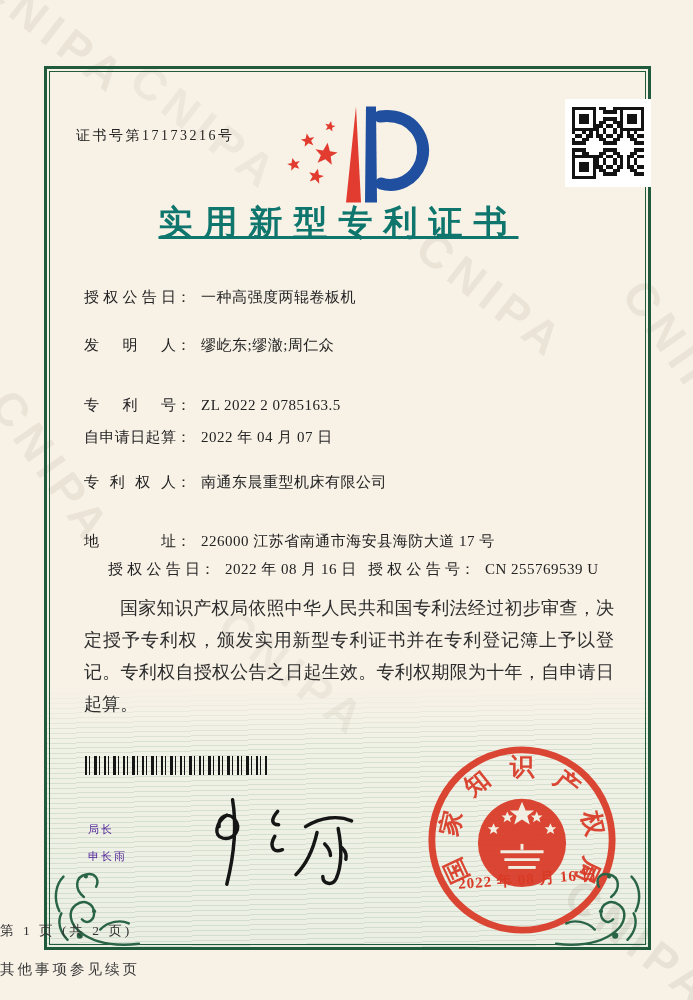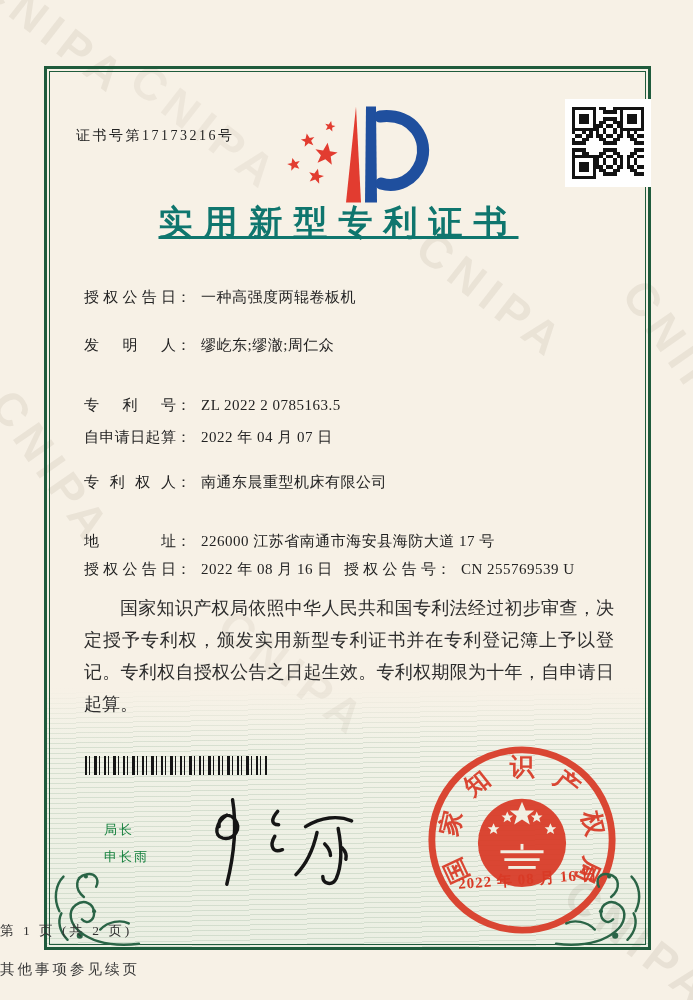--- a/index.html
+++ b/index.html
@@ -47,38 +47,38 @@
   .qr-box{position:absolute;left:565px;top:99px;width:86px;height:88px;background:#fff;}
   .qr-grid{position:absolute;left:7px;top:8px;width:72px;height:72px;display:grid;
            grid-template-columns:repeat(21,1fr);grid-template-rows:repeat(21,1fr);}
   .qb{background:#131313;} .qw{background:#fff;}
 
   .title{position:absolute;left:0;right:16px;top:200px;text-align:center;font-size:34px;font-weight:700;
          letter-spacing:11px;color:#0f766e;text-decoration:underline;}
 
   .fields{position:absolute;left:84px;top:288px;width:540px;font-size:15px;color:var(--text-dark);}
   .frow{position:absolute;left:0;white-space:nowrap;}
-  .r1{top:0;} .r2{top:48px;} .r3{top:108px;} .r4{top:140px;} .r5{top:185px;} .r6{top:244px;} .r7{top:272px;}
+  .r1{top:0;} .r2{top:48px;} .r3{top:108px;} .r4{top:140px;} .r5{top:185px;} .r6{top:244px;} .r7{top:272px;margin-left:24px;}
   .flabel{display:inline-block;width:92px;text-align:justify;text-align-last:justify;vertical-align:bottom;}
   .fvalue{margin-left:10px;letter-spacing:.5px;}
   .pair2{position:absolute;left:260px;top:0;white-space:nowrap;}
 
   .paras{position:absolute;left:84px;top:592px;width:530px;font-size:18px;line-height:1.78;
          color:#2d2d2d;text-align:justify;z-index:3;}
   .paras p{margin:0;text-indent:2em;}
 
   .barcode{position:absolute;left:85px;top:756px;width:182px;height:19px;
     background:repeating-linear-gradient(90deg,
       #151515 0 2px, transparent 2px 4px,
       #151515 4px 5px, transparent 5px 9px,
       #151515 9px 12px, transparent 12px 14px,
       #151515 14px 15px, transparent 15px 19px);}
 
-  .director{position:absolute;left:104px;top:816px;font-family:"Liberation Sans","DejaVu Sans",sans-serif;
-            font-size:13px;color:#15803d;line-height:27px;font-weight:500;letter-spacing:2px;}
+  .director{position:absolute;left:88px;top:816px;font-family:"Liberation Sans","DejaVu Sans",sans-serif;
+            font-size:11px;color:#4c1d95;line-height:27px;font-weight:500;letter-spacing:2px;}
 
   .signature{position:absolute;left:198px;top:794px;width:168px;height:96px;}
 
   .seal{position:absolute;left:424px;top:742px;width:196px;height:196px;opacity:.93;}
   .seal-date{position:absolute;left:428px;top:870px;width:200px;text-align:center;color:var(--seal-red);
              font-size:15px;font-weight:700;letter-spacing:1px;transform:rotate(-4deg);z-index:4;white-space:nowrap;}
 
   .flourish{position:absolute;width:104px;height:102px;z-index:3;}
   .fl-left{left:38px;top:850px;}
   .fl-right{right:36px;top:850px;transform:scaleX(-1);}

